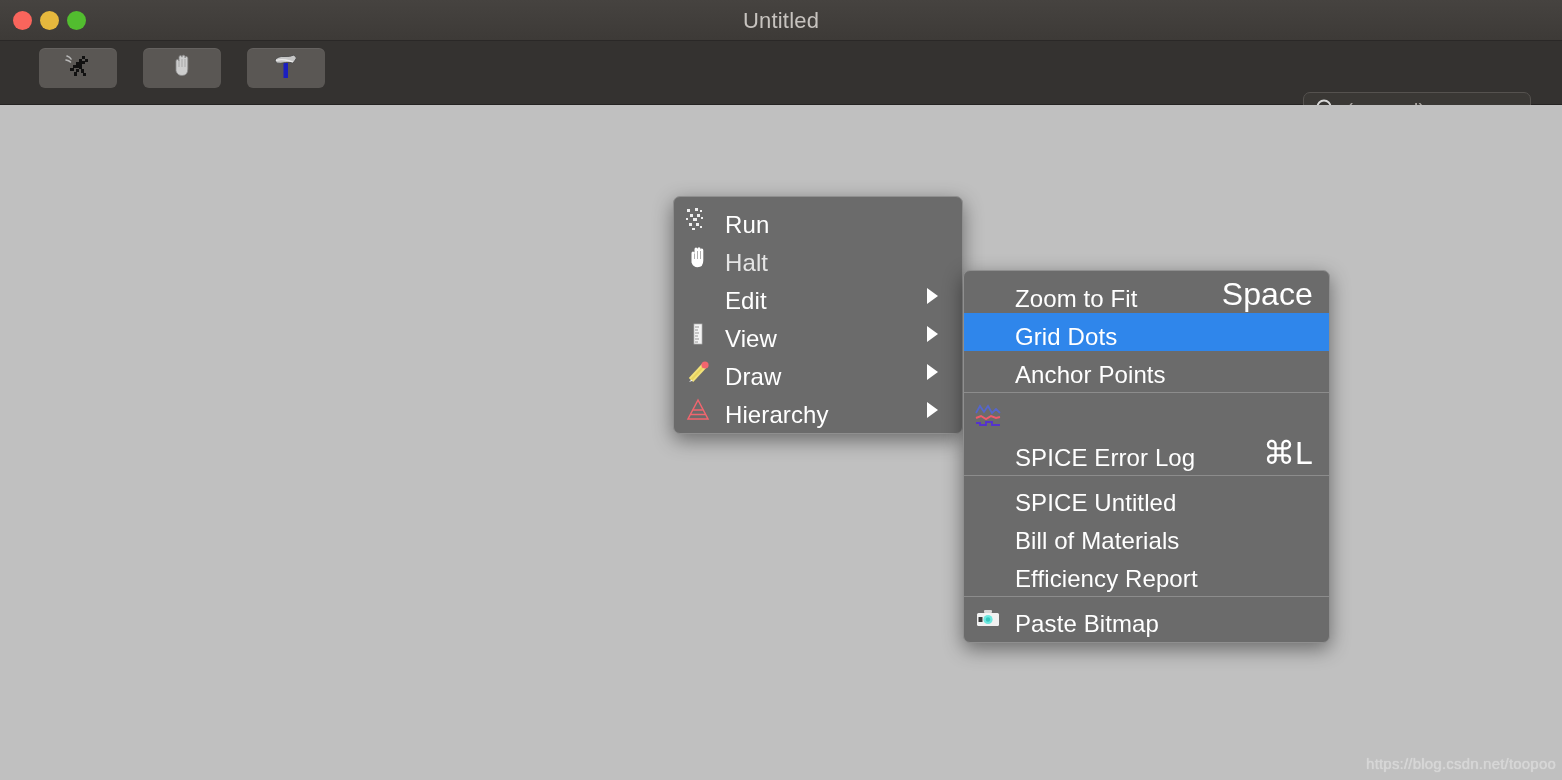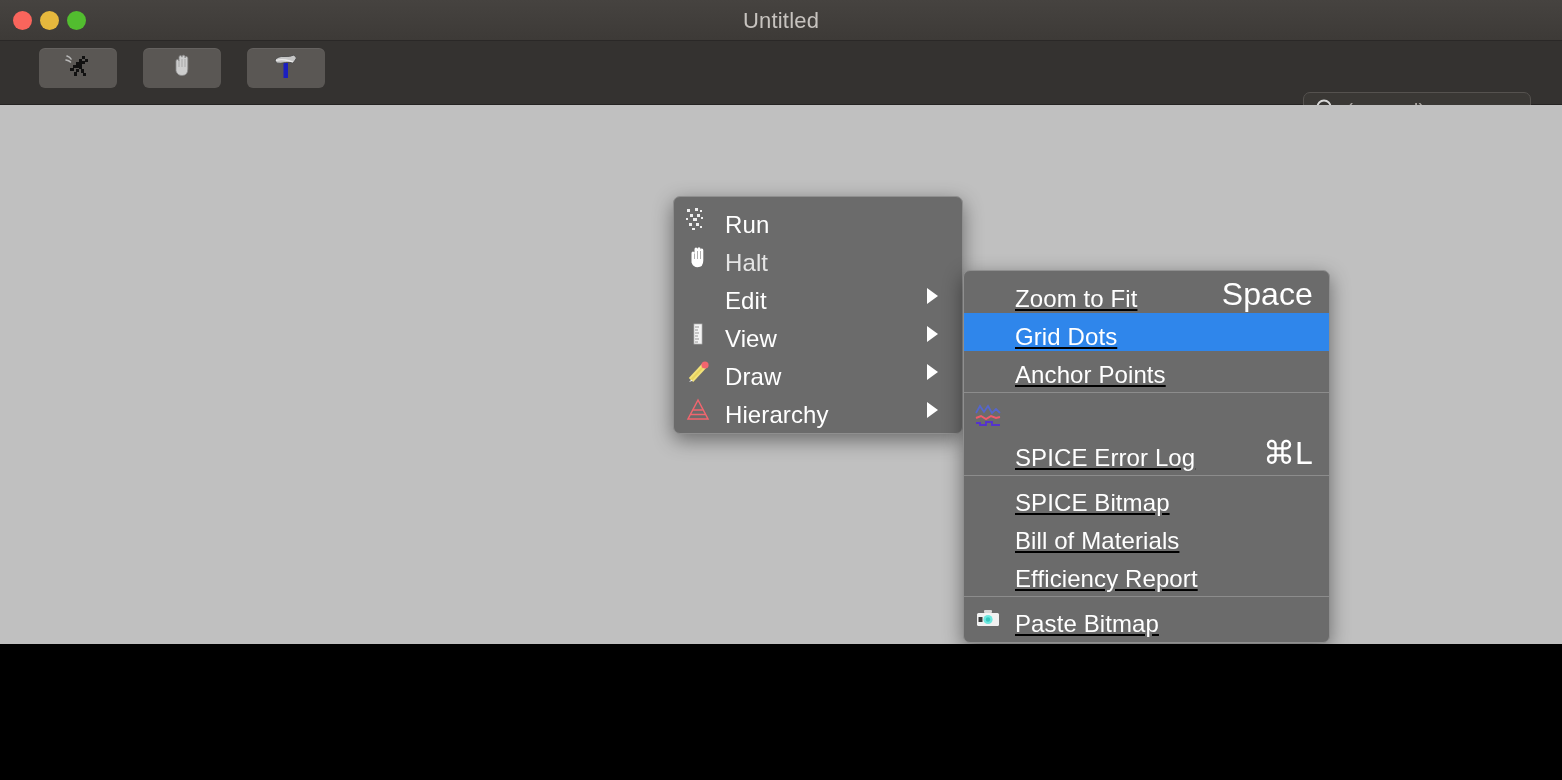--- a/index.html
+++ b/index.html
@@ -8,21 +8,21 @@
     padding: 0;
     background: #000;
   }
   body {
     font-family: "Liberation Sans", sans-serif;
     -webkit-font-smoothing: antialiased;
   }
   #app {
     position: relative;
     width: 1562px;
-    height: 644px;
+    height: 780px;
     overflow: hidden;
     background: #c0c0c0;
   }
 
   
   .titlebar {
     position: absolute;
     left: 0; top: 0;
     width: 1562px;
     height: 41px;
@@ -136,21 +136,20 @@
   .menu-main {
     left: 673px;
     top: 196px;
     width: 290px;
   }
   .menu-sub {
     left: 963px;
     top: 270px;
     width: 367px;
     z-index: 5;
-    text-decoration: underline;
   }
   .mi {
     position: relative;
     height: 38px;
     display: flex;
     align-items: flex-end;
     color: #ffffff;
     font-size: 24px;
     letter-spacing: 0.1px;
     white-space: nowrap;
@@ -387,21 +386,21 @@
       </span>
     </div>
     <div class="mi">
       <span class="mi-label">SPICE Error Log</span>
       <span class="accel">⌘L</span>
     </div>
 
     <div class="sep"></div>
 
     <div class="mi">
-      <span class="mi-label">SPICE Bitmap</span>
+      <span class="mi-label">SPICE Untitled</span>
     </div>
     <div class="mi">
       <span class="mi-label">Bill of Materials</span>
     </div>
     <div class="mi">
       <span class="mi-label">Efficiency Report</span>
     </div>
 
     <div class="sep"></div>
 

